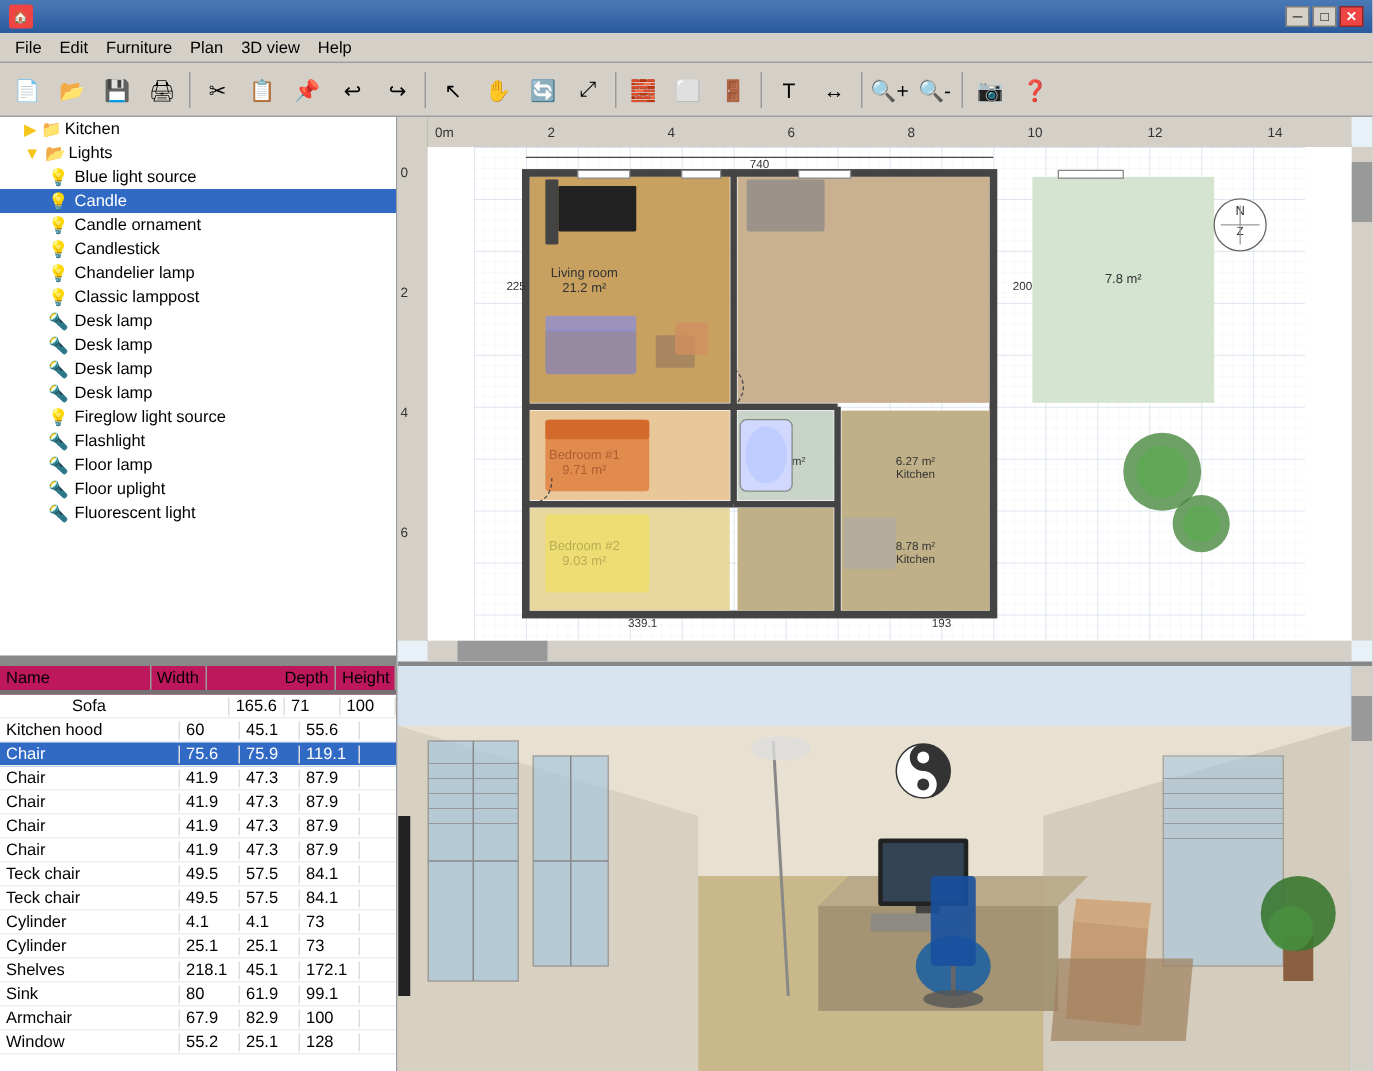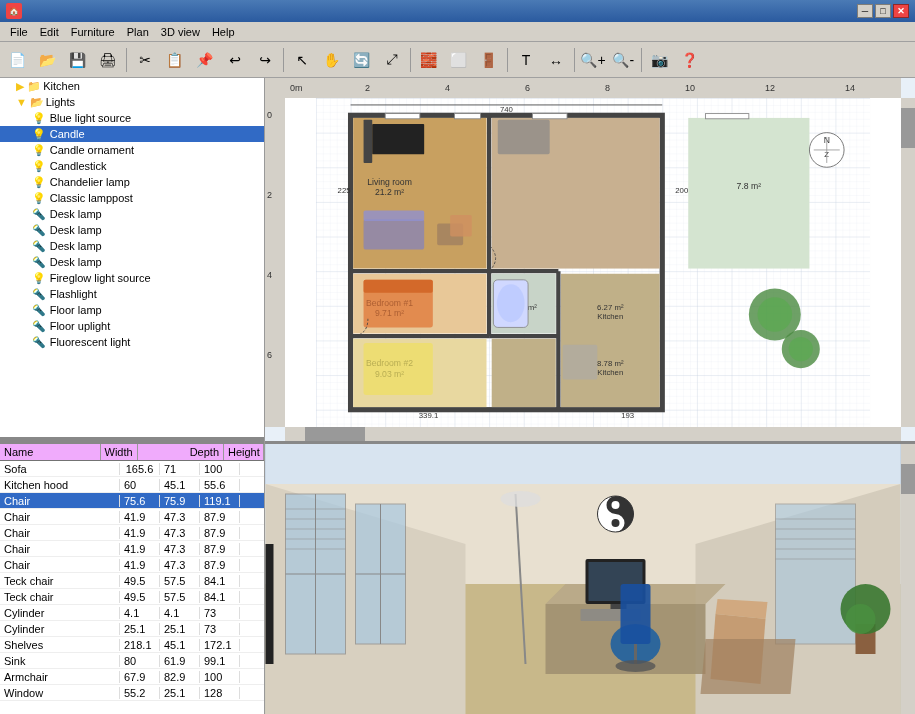--- a/index.html
+++ b/index.html
@@ -101,22 +101,22 @@
     .tree-item.selected { background: #316ac5; color: white; }
 
     
     #list-panel {
       height: 270px;
       overflow-y: auto;
       overflow-x: hidden;
     }
     #list-header {
       display: flex;
-      background: #f0abfc;
-      border-bottom: 1px solid #737373;
+      background: #be185d;
+      border-bottom: 3px solid #737373;
       position: sticky;
       top: 0;
       z-index: 10;
     }
     .list-col-header {
       padding: 2px 4px;
       font-size: 11px;
       border-right: 1px solid #999;
       font-weight: normal;
     }
@@ -355,22 +355,22 @@
     <div id="list-panel">
       <div id="list-header">
 
       <div class="list-col-header" style="width: 120px;">Name</div>
           <div class="list-col-header" style="width: 40px;">Width</div>
           <div class="list-col-header" style="width: 40px; margin-left: 48px;">Depth</div>
           <div class="list-col-header" style="width: 40px;">Height</div>
         </div>
 
     <div class="list-row">
-          <div class="list-cell" style="width: 120px;">Sofa</div>
-          <div class="list-cell" style="width: 40px; text-align: center;">165.6</div>
+          <div class="list-cell" style="width: 120px; margin-left: 44px;">Sofa</div>
+          <div class="list-cell" style="width: 40px;">165.6</div>
           <div class="list-cell" style="width: 40px;">71</div>
           <div class="list-cell" style="width: 40px;">100</div>
         </div>
         <div class="list-row">
           <div class="list-cell" style="width: 120px;">Kitchen hood</div>
           <div class="list-cell" style="width: 40px;">60</div>
           <div class="list-cell" style="width: 40px;">45.1</div>
           <div class="list-cell" style="width: 40px;">55.6</div>
         </div>
         <div class="list-row selected">

